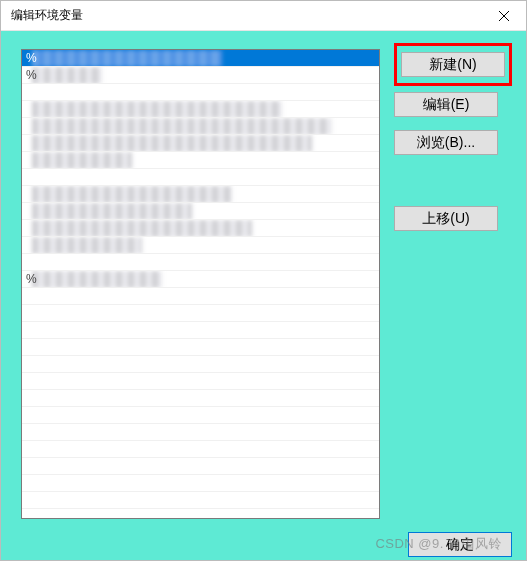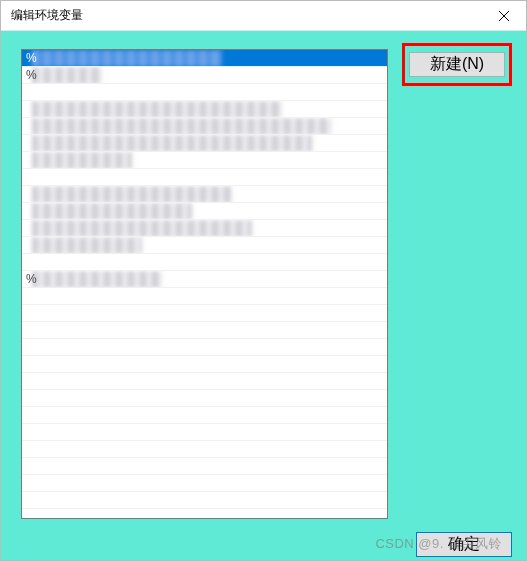--- a/index.html
+++ b/index.html
@@ -85,25 +85,25 @@
       z-index: 2;
       color: #444;
     }
     .list-row.selected .prefix-text { color: #fff; }
     .sidebtns {
       display: flex;
       flex-direction: column;
       gap: 0;
     }
     .btn {
-      width: 96px;
+      width: 104px;
       height: 25px;
       border: 1px solid #adadad;
       background: #e1e1e1;
-      font-size: 16px;
+      font-size: 14px;
       font-family: inherit;
       cursor: pointer;
       display: flex;
       align-items: center;
       justify-content: center;
       color: #000;
     }
     .highlight-new {
       border: 3px solid #ff0000;
       padding: 6px 4px;
@@ -192,23 +192,26 @@
         <div class="list-row"></div>
         <div class="list-row"></div>
         <div class="list-row"></div>
         <div class="list-row"></div>
       </div>
 
     <div class="sidebtns">
       <div class="highlight-new">
         <button class="btn">新建(N)</button>
       </div>
+      <button class="btn">编辑(E)</button>
       <div class="gap-small"></div>
+      <button class="btn">浏览(B)...</button>
       <div class="gap-small"></div>
       <div class="gap-large"></div>
+      <button class="btn">上移(U)</button>
       <div class="gap-small"></div>
       <div class="gap-large"></div>
     </div>
   </div>
 
   <div class="footer">
     <button class="btn ok">确定</button>
   </div>
 </div>
 

